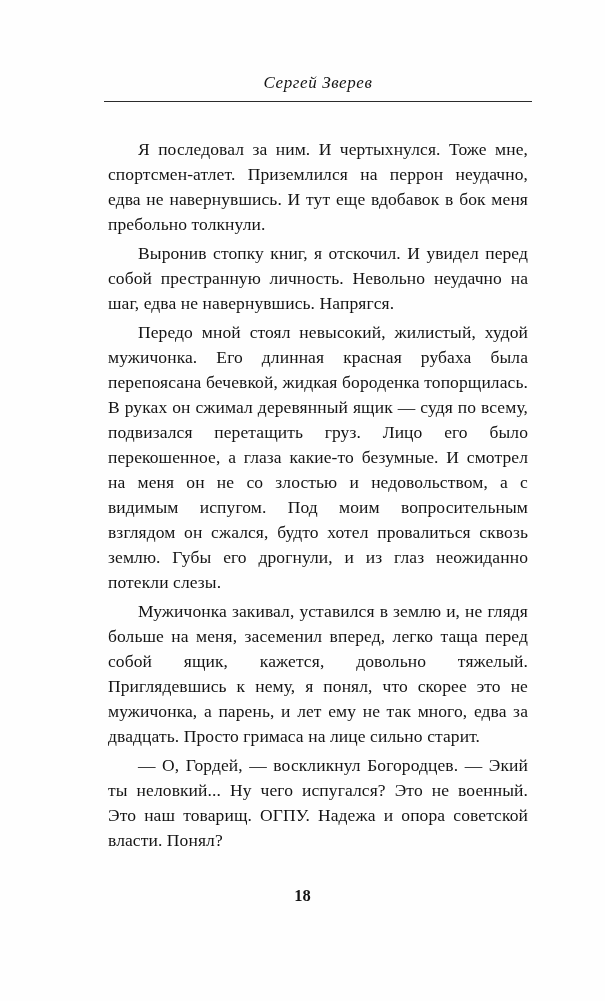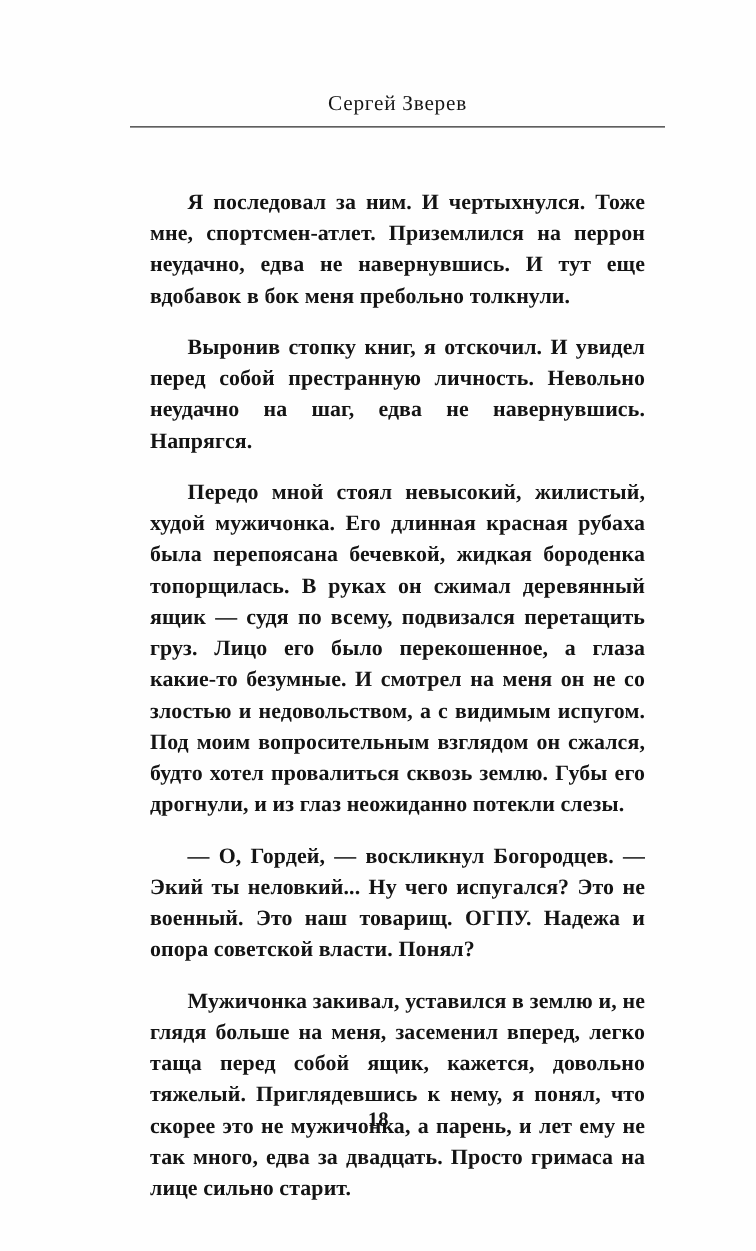--- a/index.html
+++ b/index.html
@@ -15,20 +15,21 @@
       overflow: hidden;
       font-family: "Liberation Serif", "DejaVu Serif", serif;
       color: #141414;
     }
     .running-head {
       position: absolute;
       top: 73px;
       left: 104px;
       width: 428px;
       text-align: center;
+      font-style: italic;
       font-size: 17px;
       letter-spacing: 0.6px;
     }
     .header-rule {
       position: absolute;
       top: 101px;
       left: 104px;
       width: 428px;
       height: 1px;
       background: #2b2b2b;
@@ -38,24 +39,23 @@
       top: 133px;
       left: 104px;
       width: 428px;
       font-size: 17.5px;
       line-height: 25px;
       text-align: justify;
       text-justify: inter-word;
       letter-spacing: 0.1px;
     }
     .body-text p {
-      margin: 16px;
+      margin: 4px;
       padding: 0;
       text-indent: 30px;
-      font-weight: bold;
     }
     .page-number {
       position: absolute;
       top: 886px;
       left: 0;
       width: 605px;
       text-align: center;
       font-weight: bold;
       font-size: 16.5px;
     }
@@ -66,19 +66,19 @@
 <div class="page">
 
   <div class="running-head">Сергей Зверев</div>
 
   <div class="header-rule"></div>
 
   <div class="body-text">
     <p>Я последовал за ним. И чертыхнулся. Тоже мне, спортсмен-атлет. Приземлился на перрон неудачно, едва не навернувшись. И тут еще вдобавок в бок меня пребольно толкнули.</p>
     <p>Выронив стопку книг, я отскочил. И увидел перед собой престранную личность. Невольно неудачно на шаг, едва не навернувшись. Напрягся.</p>
     <p>Передо мной стоял невысокий, жилистый, худой мужичонка. Его длинная красная рубаха была перепоясана бечевкой, жидкая бороденка топорщилась. В руках он сжимал деревянный ящик — судя по всему, подвизался перетащить груз. Лицо его было перекошенное, а глаза какие-то безумные. И смотрел на меня он не со злостью и недовольством, а с видимым испугом. Под моим вопросительным взглядом он сжался, будто хотел провалиться сквозь землю. Губы его дрогнули, и из глаз неожиданно потекли слезы.</p>
+    <p>Мужичонка закивал, уставился в землю и, не глядя больше на меня, засеменил вперед, легко таща перед собой ящик, кажется, довольно тяжелый. Приглядевшись к нему, я понял, что скорее это не мужичонка, а парень, и лет ему не так много, едва за двадцать. Просто гримаса на лице сильно старит.</p>
     <p>— О, Гордей, — воскликнул Богородцев. — Экий ты неловкий... Ну чего испугался? Это не военный. Это наш товарищ. ОГПУ. Надежа и опора советской власти. Понял?</p>
-    <p>Мужичонка закивал, уставился в землю и, не глядя больше на меня, засеменил вперед, легко таща перед собой ящик, кажется, довольно тяжелый. Приглядевшись к нему, я понял, что скорее это не мужичонка, а парень, и лет ему не так много, едва за двадцать. Просто гримаса на лице сильно старит.</p>
   </div>
 
   <div class="page-number">18</div>
 
 </div>
 
 </body></html>

